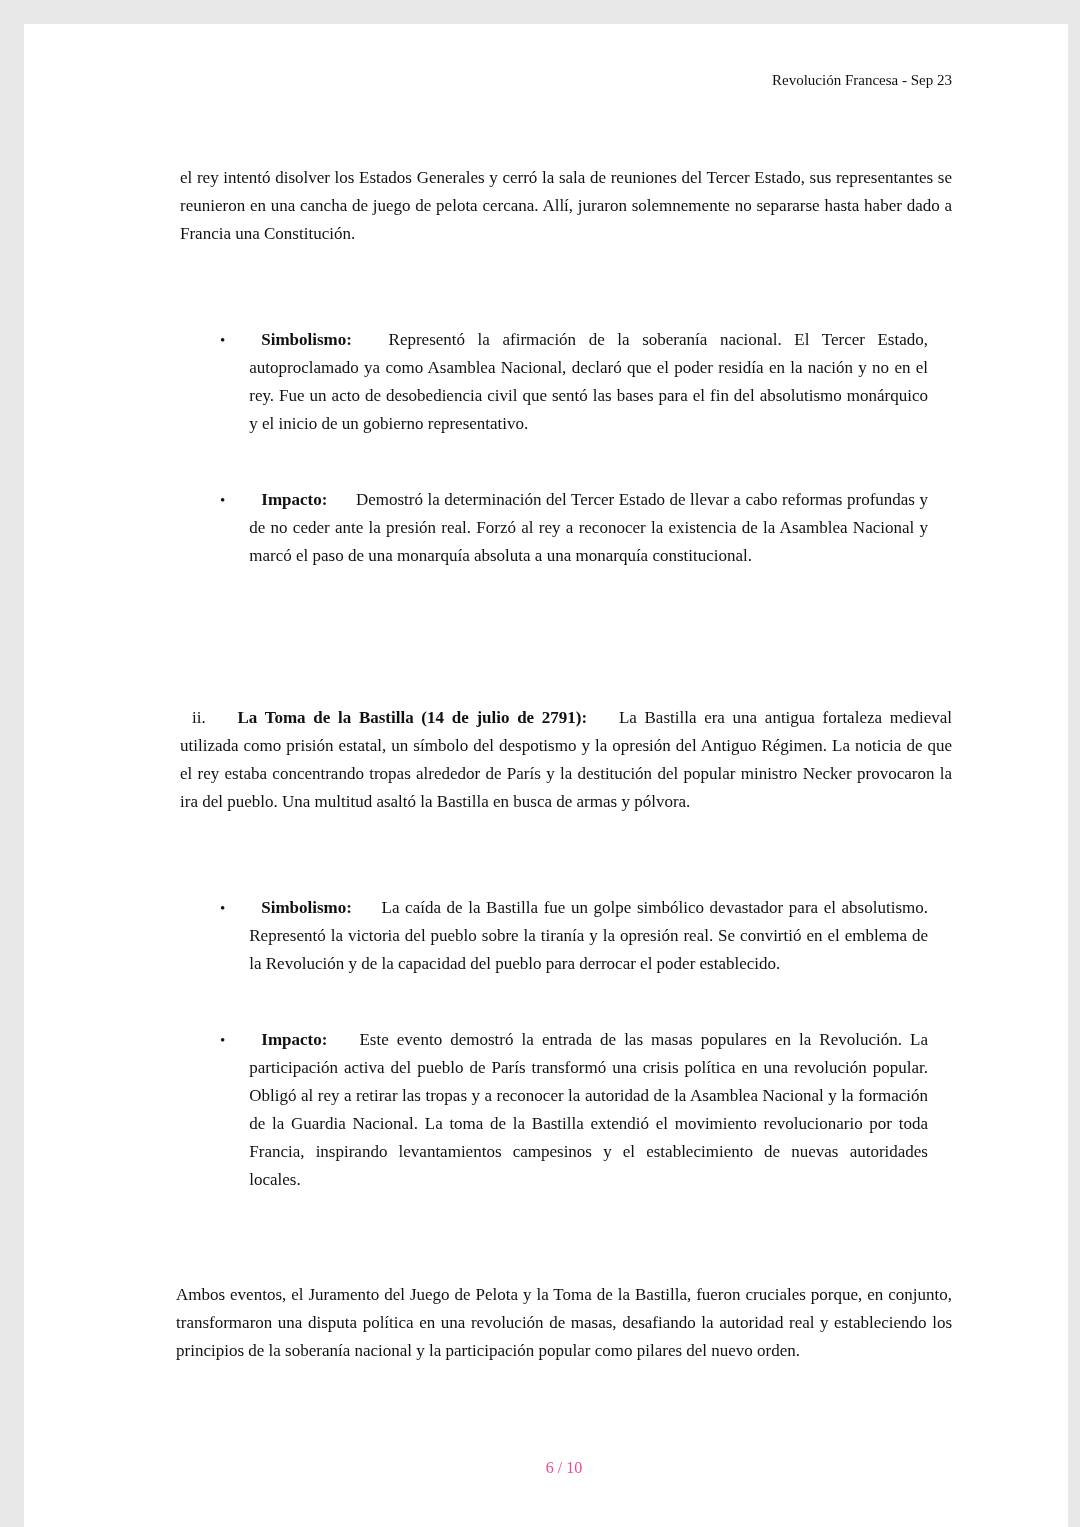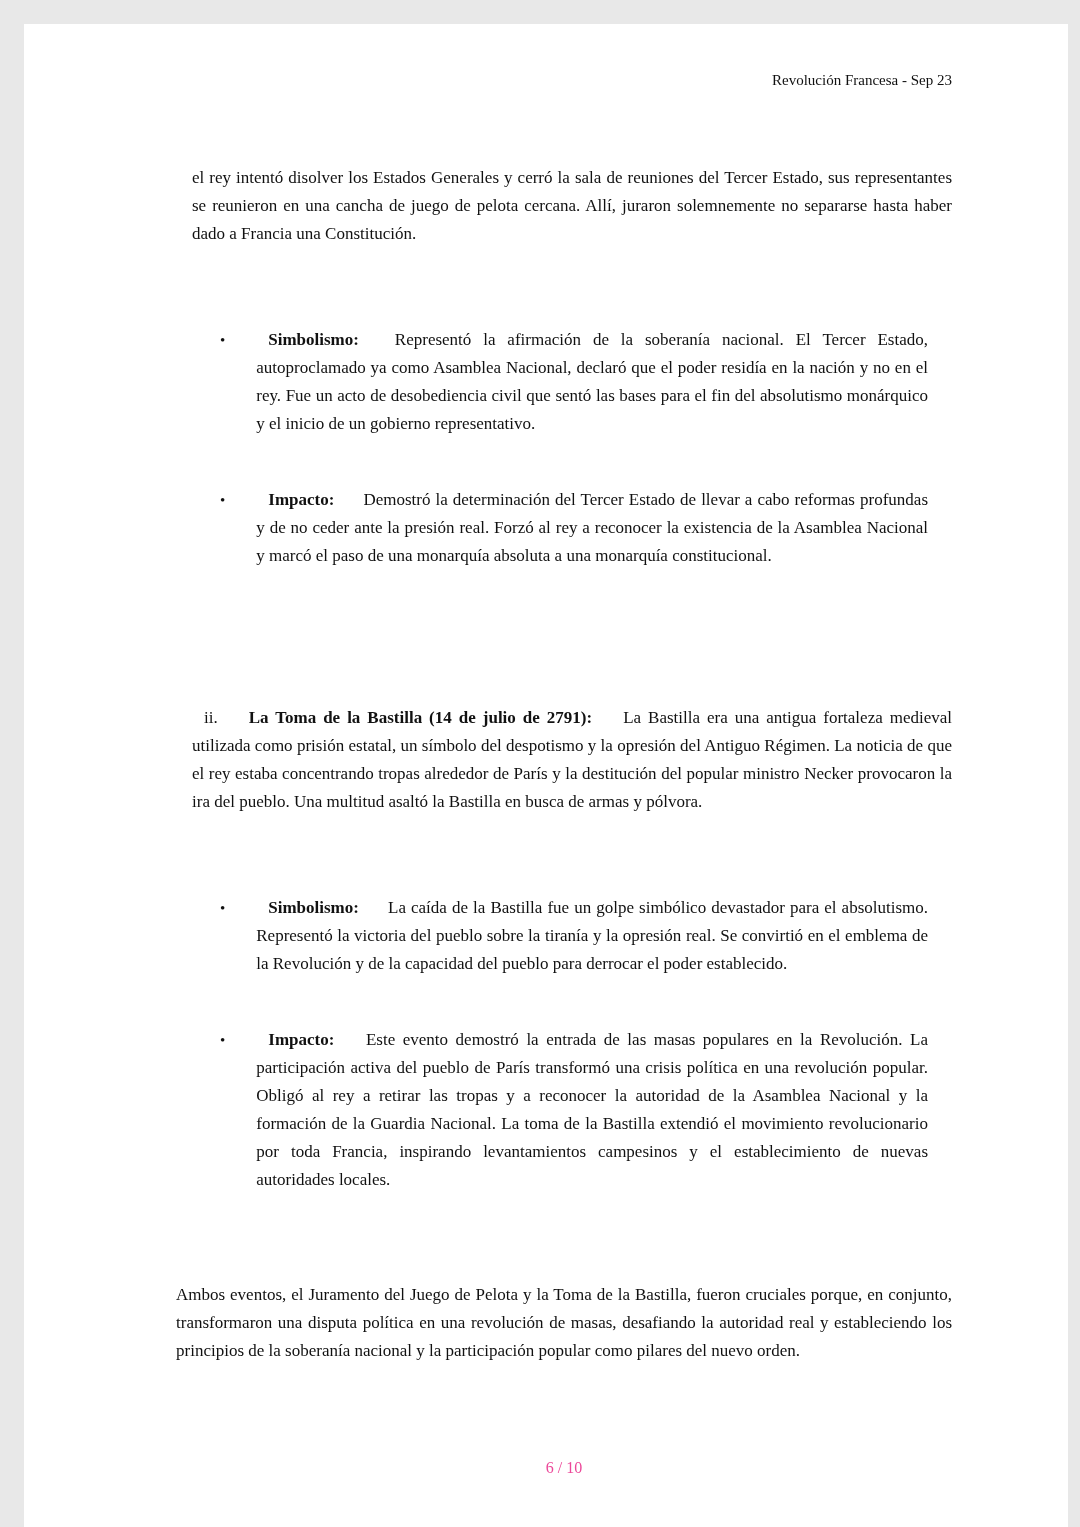--- a/index.html
+++ b/index.html
@@ -25,41 +25,40 @@
   }
   .content {
     position: absolute;
     top: 116px;
     left: 128px;
     right: 128px;
     font-size: 17px;
     line-height: 28px;
     text-align: justify;
   }
-  .indent { margin-left: 16px; }
+  .indent { margin-left: 4px; }
   .para { margin-bottom: 0; }
   .bullets {
     list-style: none;
     margin-top: 30px;
     margin-left: 20px;
   }
   .bullets li {
     display: flex;
     align-items: flex-start;
   }
   .bullet-marker {
     flex: 0 0 18px;
     font-size: 15px;
     line-height: 28px;
     color: #111111;
   }
   .li-text {
     flex: 1 1 auto;
     text-align: justify;
-    margin-left: 7px;
   }
   b { font-weight: bold; }
   .section2 { margin-top: 86px; }
   .closing { margin-top: 39px; }
   .footer {
     position: absolute;
     bottom: 62px;
     left: 0;
     right: 0;
     text-align: center;

